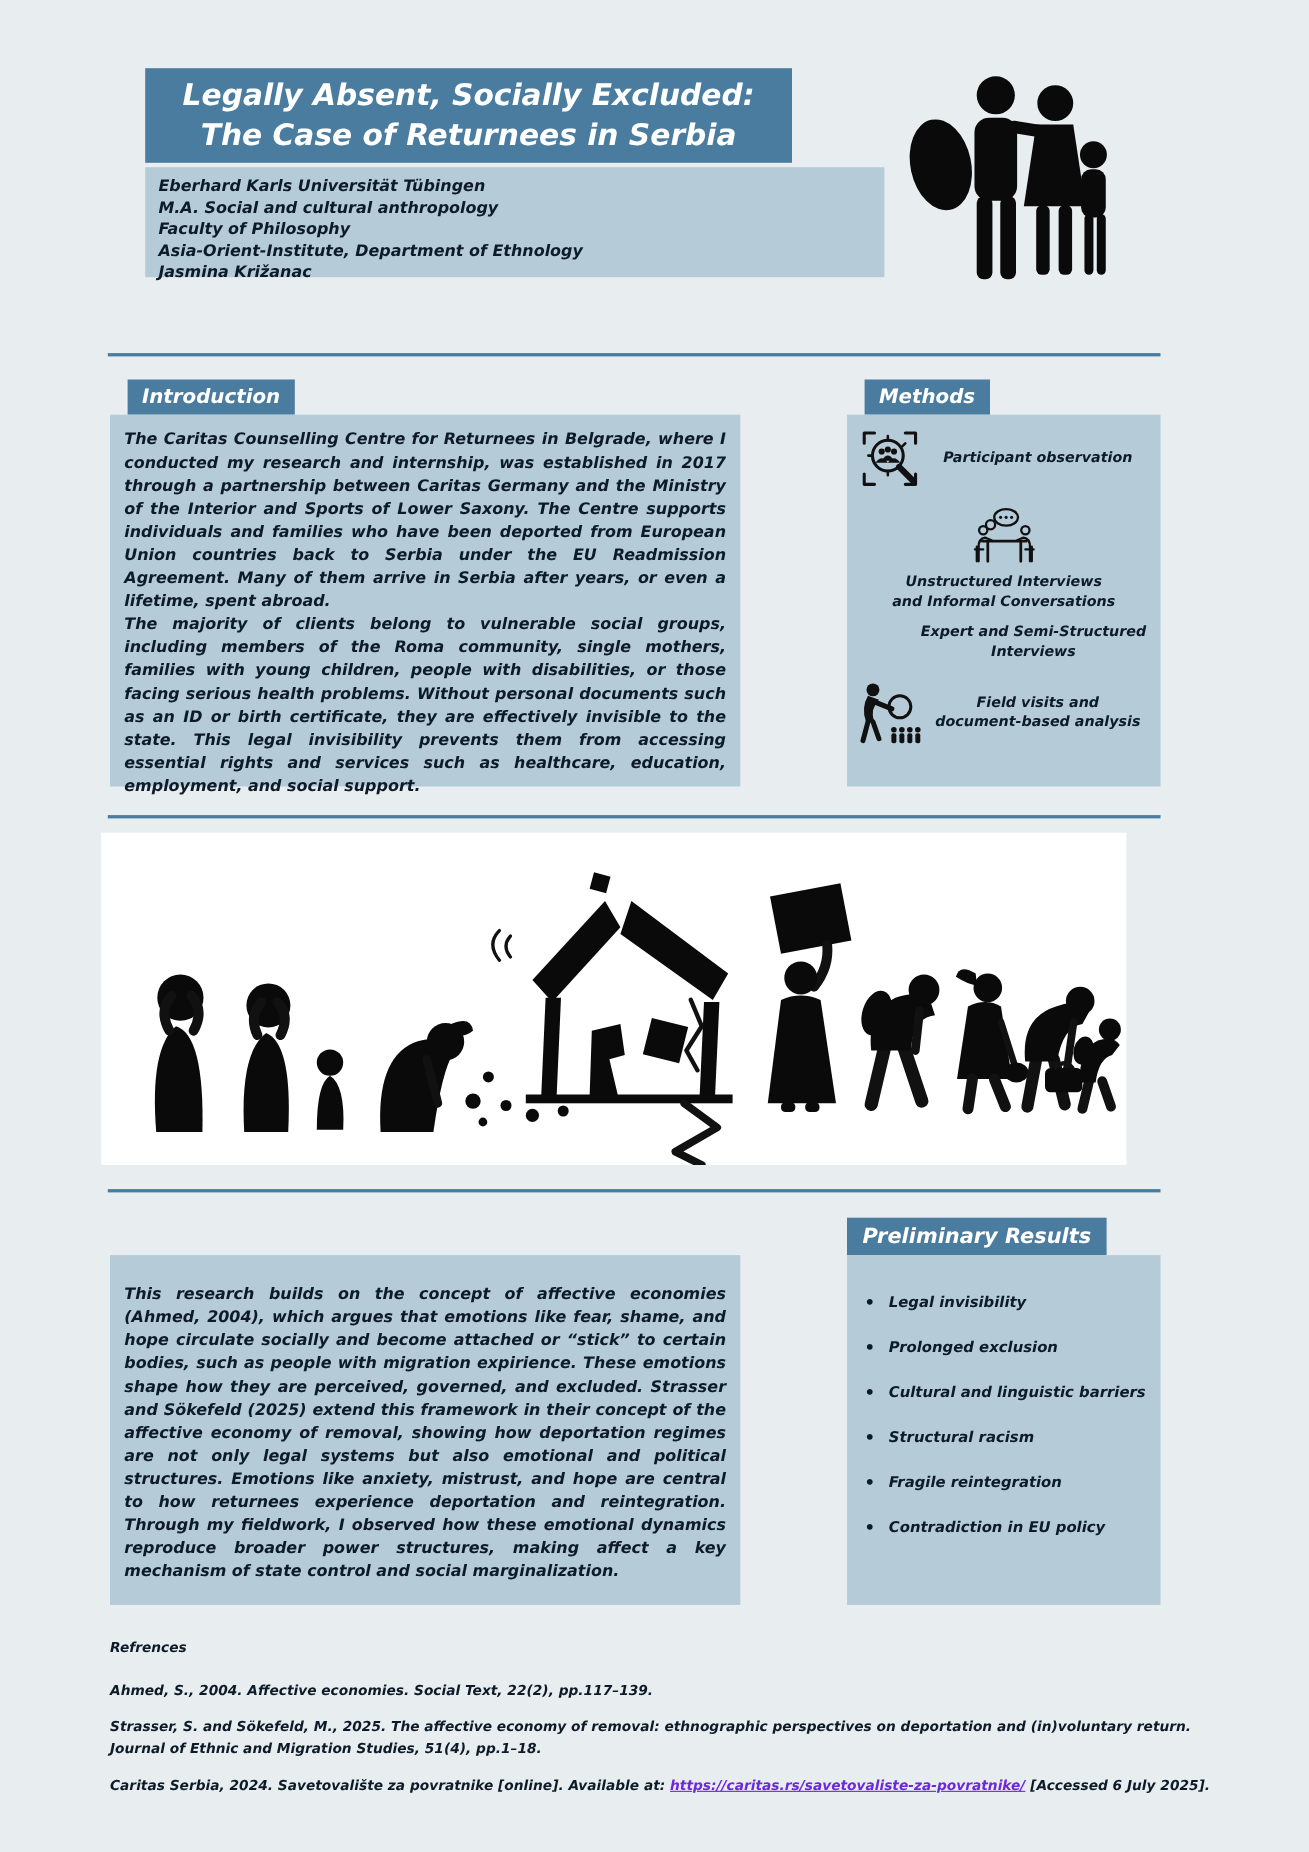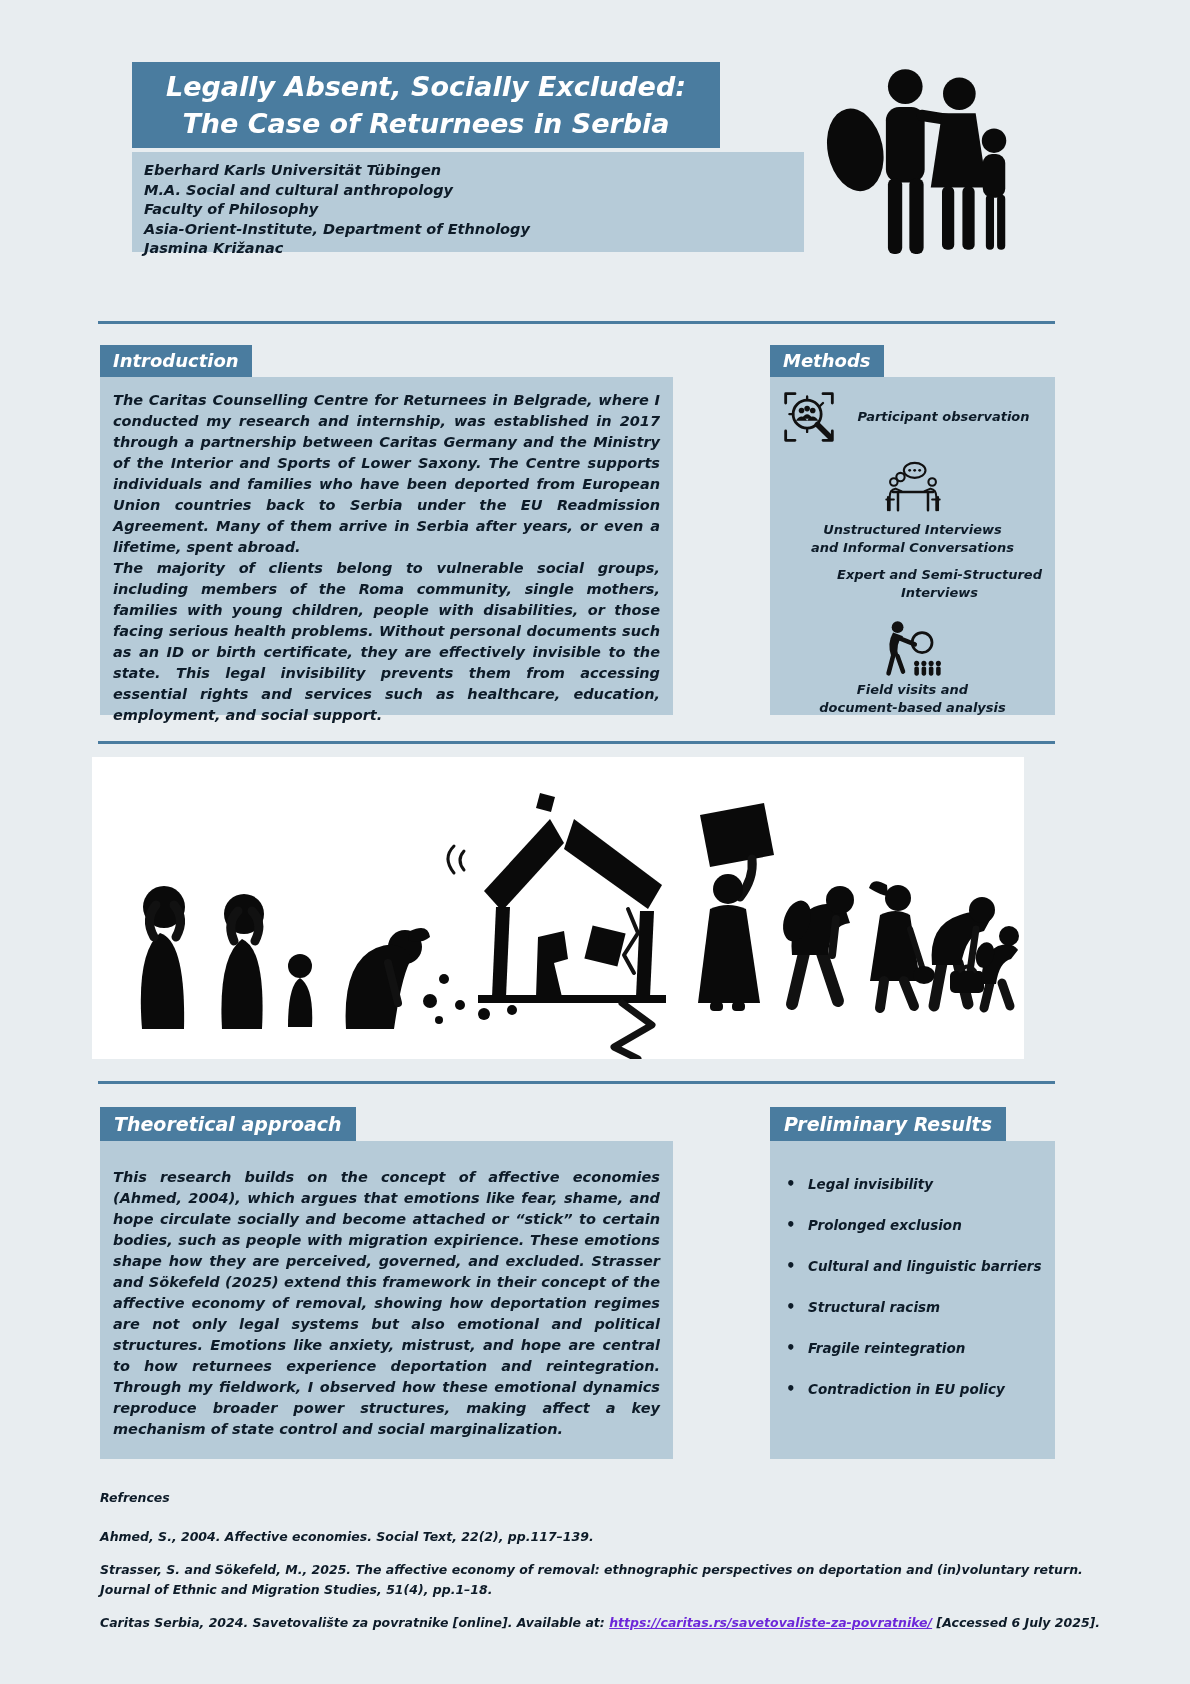--- a/index.html
+++ b/index.html
@@ -8,21 +8,21 @@
   .pre{white-space:pre-line;}
   .abs{position:absolute;font-style:italic;}
   .badge{background:#4a7c9f;color:#ffffff;font-weight:700;display:inline-block;}
   .panel{background:#b6cbd8;}
   .divider{position:absolute;height:3px;background:#4a7c9f;}
   .title-box{left:132px;top:62px;width:588px;height:86px;background:#4a7c9f;color:#fff;
              text-align:center;font-weight:700;font-size:27px;line-height:37px;padding-top:6px;box-sizing:border-box;}
   .affil-box{left:132px;top:152px;width:672px;height:100px;padding:9px 12px;box-sizing:border-box;}
   .affil-line{font-size:14.5px;font-weight:700;line-height:19.5px;}
   .family-art{left:822px;top:56px;width:190px;height:202px;}
-  .sec-badge{font-size:18px;line-height:32px;height:32px;padding:0 13px;}
+  .sec-badge{font-size:18px;line-height:32px;height:32px;padding:0 13px;margin-left:16px;}
   .sec-badge-lg{font-size:19px;line-height:34px;height:34px;padding:0 14px;}
   .body-text{font-size:14.5px;font-weight:700;line-height:21px;text-align:justify;}
   .intro-box{left:100px;top:377px;width:573px;height:338px;padding:13px 13px;box-sizing:border-box;}
   .methods-box{left:770px;top:377px;width:285px;height:338px;box-sizing:border-box;padding:12px 8px;}
   .m-row{display:flex;align-items:center;margin-bottom:14px;}
   .m-icon{width:62px;flex:0 0 62px;display:flex;justify-content:center;}
   .m-label{flex:1;text-align:center;font-size:13px;font-weight:700;line-height:17.5px;}
   .m-sub{margin:10px 0 6px 54px;text-align:center;font-size:13px;font-weight:700;line-height:17.5px;}
   .illus-box{left:92px;top:757px;width:932px;height:302px;background:#ffffff;}
   .theo-box{left:100px;top:1141px;width:573px;height:318px;padding:26px 13px 0;box-sizing:border-box;}
@@ -111,21 +111,21 @@
           <path class="stroke" stroke-width="2.5" d="M8,60 V44 Q8,35 15,34 L22,37 M6,44 V60 M4,47 H13"></path>
           <circle class="stroke" stroke-width="2.5" cx="59" cy="26" r="4.5"></circle>
           <path class="stroke" stroke-width="2.5" d="M64,60 V44 Q64,35 57,34 L50,37 M66,44 V60 M68,47 H59"></path>
         </svg>
       </span>
       <span class="m-label pre">Unstructured Interviews
 and Informal Conversations</span>
     </div>
     <div class="m-sub pre">Expert and Semi-Structured
 Interviews</div>
-    <div class="m-row" style="margin-top:18px;flex-direction:column;">
+    <div class="m-row" style="margin-top:18px;">
       <span class="m-icon">
         <svg width="58" height="58" viewBox="0 0 64 64">
           <circle cx="15" cy="9" r="6.5" fill="#111"></circle>
           <path d="M10,15 Q3,27 8,41 L16,41 Q12,28 21,19 Z" fill="#111"></path>
           <path class="stroke" stroke-width="5" d="M14,20 L34,28 M10,41 L5,60 M15,41 L21,58"></path>
           <circle class="stroke" stroke-width="3" cx="42" cy="26" r="11"></circle>
           <circle cx="36" cy="49" r="2.8" fill="#111"></circle>
             <rect x="33.5" y="52.5" width="5" height="10" rx="2" fill="#111"></rect>
           <circle cx="44" cy="49" r="2.8" fill="#111"></circle>
             <rect x="41.5" y="52.5" width="5" height="10" rx="2" fill="#111"></rect>
@@ -204,21 +204,20 @@
         <path class="stroke" stroke="#0a0a0a" stroke-width="9" d="M898,226 L892,251 M910,226 L918,249"></path>
         <path d="M890,227 Q888,198 906,189 Q920,184 926,193 L919,202 Q907,205 904,227 Z"></path>
         <ellipse cx="893" cy="198" rx="9" ry="13" transform="rotate(15 893 198)"></ellipse>
         <circle cx="917" cy="179" r="10"></circle>
       </g>
     </svg>
   </div>
 
   <div class="divider" style="left:98px;top:1081px;width:957px;"></div>
 
-  <div class="abs badge sec-badge-lg" style="left:100px;top:1107px;">Theoretical approach</div>
   <div class="abs panel theo-box">
     <div class="body-text">This research builds on the concept of affective economies (Ahmed, 2004), which argues that emotions like fear, shame, and hope circulate socially and become attached or “stick” to certain bodies, such as people with migration expirience. These emotions shape how they are perceived, governed, and excluded. Strasser and Sökefeld (2025) extend this framework in their concept of the affective economy of removal, showing how deportation regimes are not only legal systems but also emotional and political structures. Emotions like anxiety, mistrust, and hope are central to how returnees experience deportation and reintegration. Through my fieldwork, I observed how these emotional dynamics reproduce broader power structures, making affect a key mechanism of state control and social marginalization.</div>
   </div>
 
   <div class="abs badge sec-badge-lg" style="left:770px;top:1107px;">Preliminary Results</div>
   <div class="abs panel results-box">
     <div class="bullet-row">
       <span class="bullet-dot">•</span>
       <span class="bullet-text">Legal invisibility</span>
     </div>

